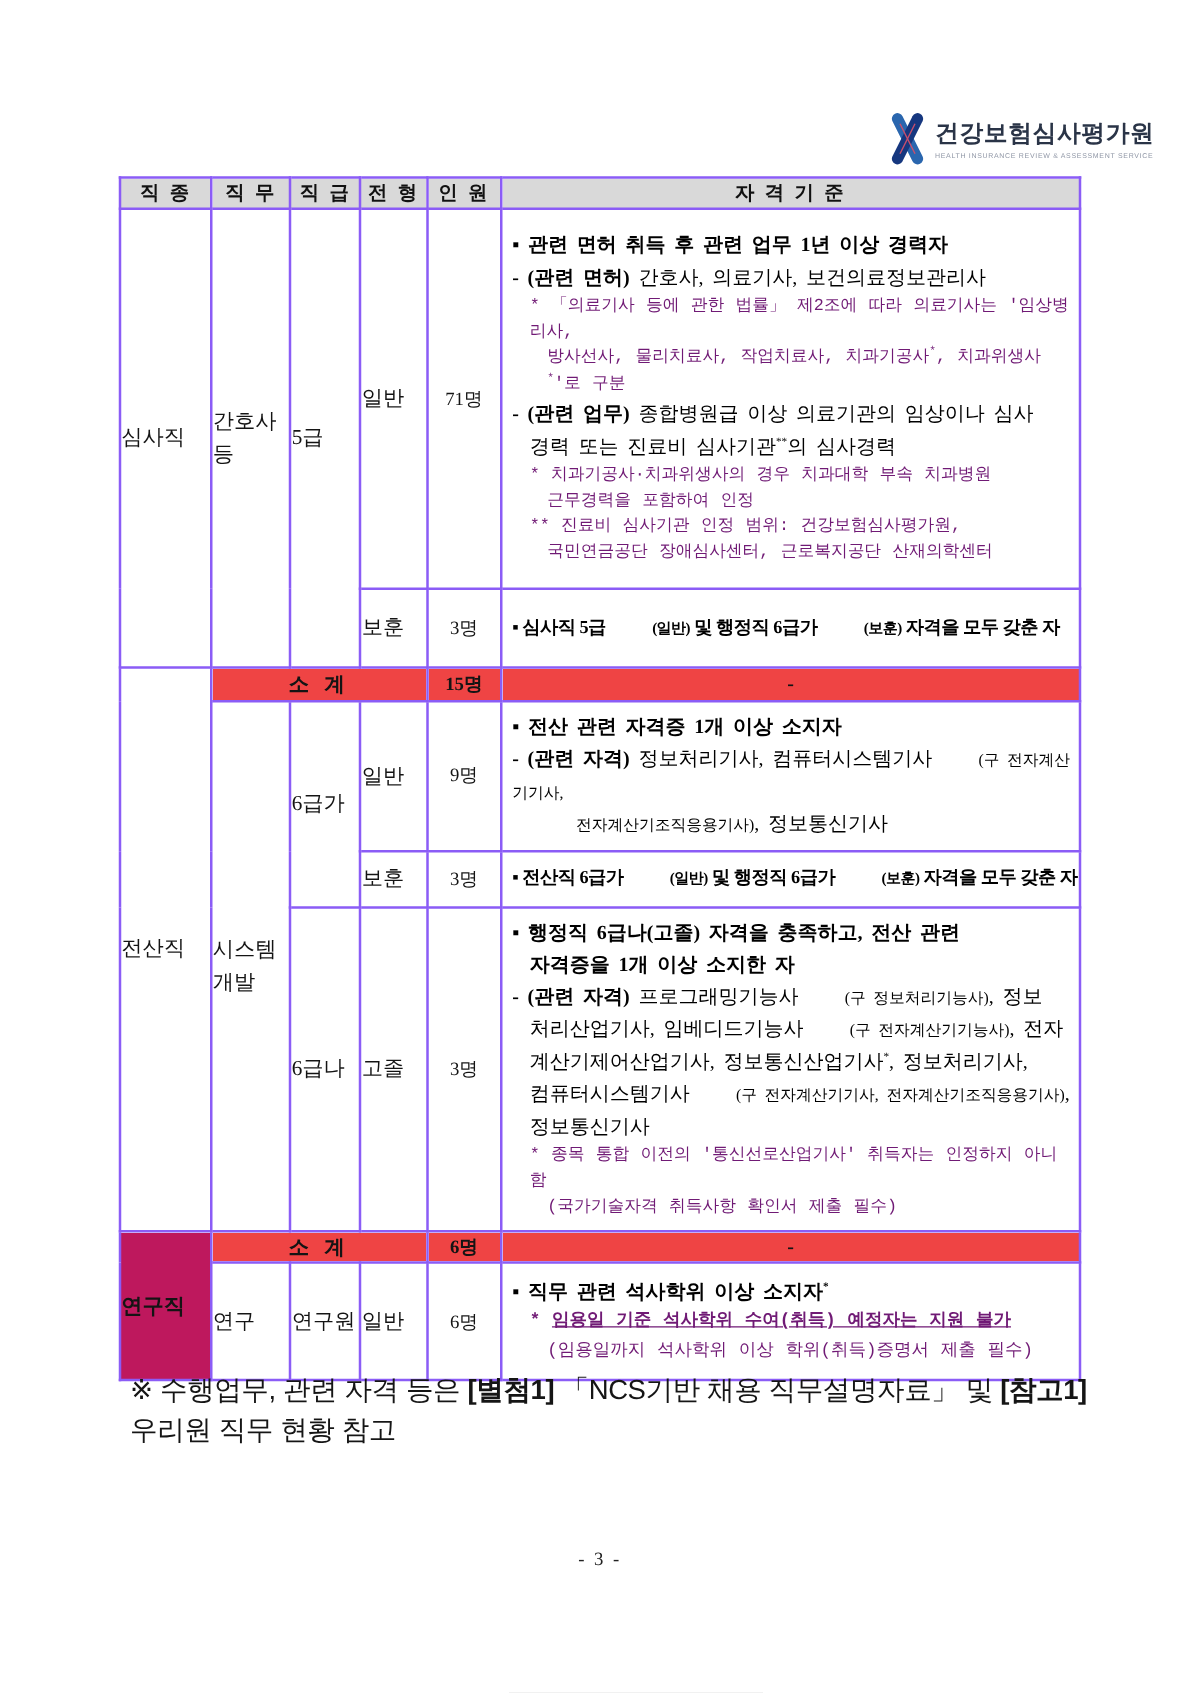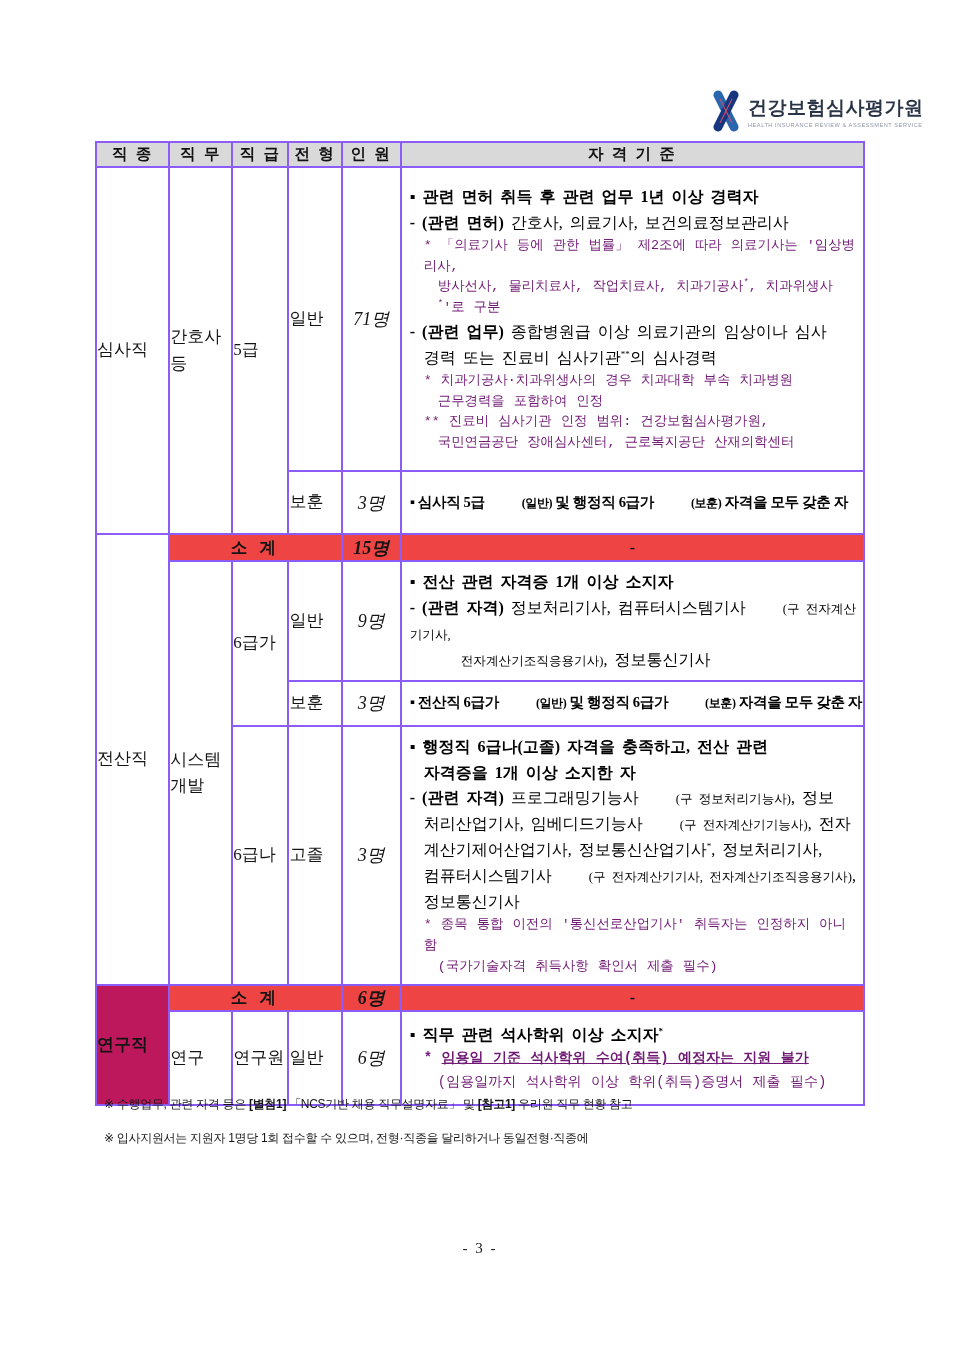--- a/index.html
+++ b/index.html
@@ -20,21 +20,21 @@
   table{border-collapse:collapse;table-layout:fixed;width:770px;border:2px solid #595959;}
   td,th{border:2px solid #8b5cf6;padding:0;overflow:hidden;}
   th{background:#d9d9d9;font-family:"Liberation Sans","DejaVu Sans",sans-serif;
      font-weight:bold;font-size:15.5px;color:#111;letter-spacing:2px;text-align:center;}
   .h-head{height:25px;}
   .h-r2{height:304px;} .h-r3{height:63px;} .h-sog1{height:27px;}
   .h-r5{height:115px;} .h-r6{height:45px;} .h-r7{height:246px;}
   .h-sog2{height:25px;} .h-r9{height:94px;}
 
   td.lbl{text-align:left;vertical-align:middle;font-size:17px;white-space:pre-line;line-height:1.55;}
-  td.num{text-align:center;vertical-align:middle;font-size:18px;font-style:italic;}
+  td.num{text-align:center;vertical-align:middle;font-size:15px;}
   tr.sogye td{background:#ef4444;font-weight:bold;}
   td.sog-lbl{text-align:center;vertical-align:middle;font-size:16.5px;letter-spacing:4px;}
   td.dash{text-align:center;vertical-align:middle;font-size:16px;}
 
   
   td.q{vertical-align:middle;padding:7px 4px 7px 8px;}
   .q .ln{font-size:16px;line-height:1.62;word-spacing:3px;color:#000000;}
   .q .ln.main,.q .ln.mainc{font-weight:bold;}
   .q .ln.note,.q .ln.notec{font-family:Liberation Mono, monospace;
        font-size:13.4px;line-height:1.55;word-spacing:1px;color:#701a75;}
@@ -42,21 +42,21 @@
   .q .ind1{padding-left:14px;} .q .ind2{padding-left:28px;}
   .q .ln.fit{font-size:14.6px;letter-spacing:-0.4px;white-space:nowrap;word-spacing:0;}
   .b{font-weight:bold;}
   .sm{font-size:12.6px;padding-left:37px;}
   .fit .sm{font-size:12px;}
   .u{text-decoration:underline;}
   sup{font-size:9px;line-height:0;}
 
   
   .notes{position:absolute;left:104px;top:1096px;width:772px;
-         font-family:"Liberation Sans","DejaVu Sans",sans-serif;font-size:12px;
+         font-family:"Liberation Sans","DejaVu Sans",sans-serif;font-size:22px;
          color:#151515;letter-spacing:-0.3px;}
   .notes .nline{margin-bottom:17px;line-height:1.45;}
   .notes .cont{padding-left:29px;}
 
   .pageno{position:absolute;left:0;top:1240px;width:960px;text-align:center;
           font-size:15px;color:#222;letter-spacing:2px;}
 </style>
 </head>
 <body>
 
@@ -178,18 +178,17 @@
               <div class="ln ind1 note lg"><span class="b">* </span><span class="b u">임용일 기준 석사학위 수여(취득) 예정자는 지원 불가</span></div>
               <div class="ln ind2 notec lg"><span>(임용일까지 석사학위 이상 학위(취득)증명서 제출 필수)</span></div>
             </td>
       </tr>
     </tbody>
       </table>
   </div>
 
   <div class="notes">
       <div class="nline ind0"><span>※  수행업무, 관련 자격 등은 </span><span class="b">[별첨1]</span><span> 「NCS기반 채용 직무설명자료」 및 </span><span class="b">[참고1]</span><span> 우리원 직무 현황 참고</span></div>
-      <div class="nline ind0"><span>※  입사지원서는 지원자 1명당 1회 접수할 수 있으며, 전형·직종을 달리하거나 동일전형·직종에</span></div>
     </div>
 
   <div class="pageno">- 3 -</div>
 
 </div>
 
 </body></html>

